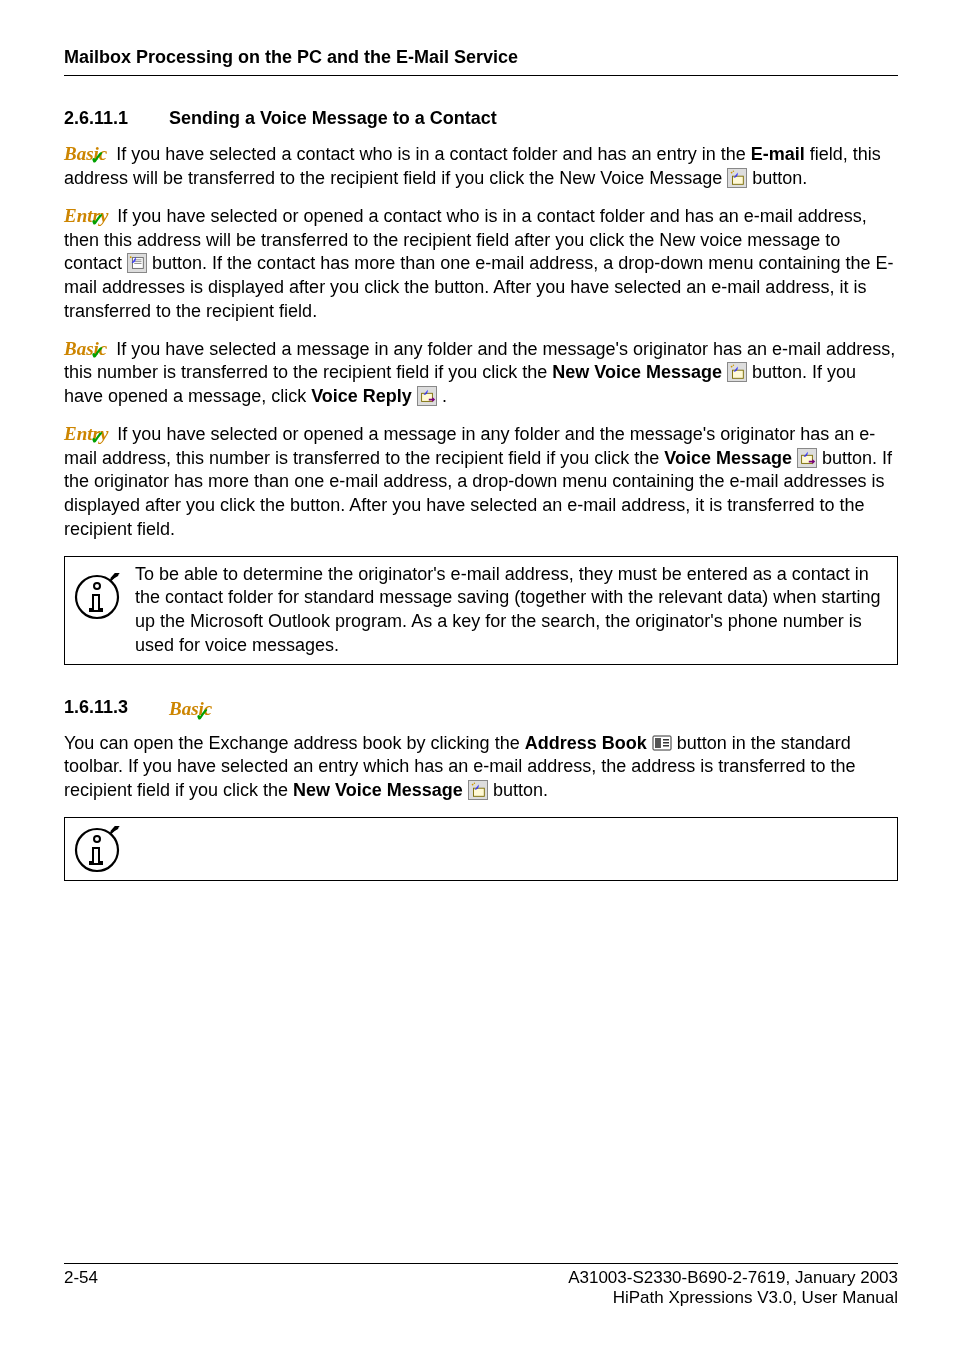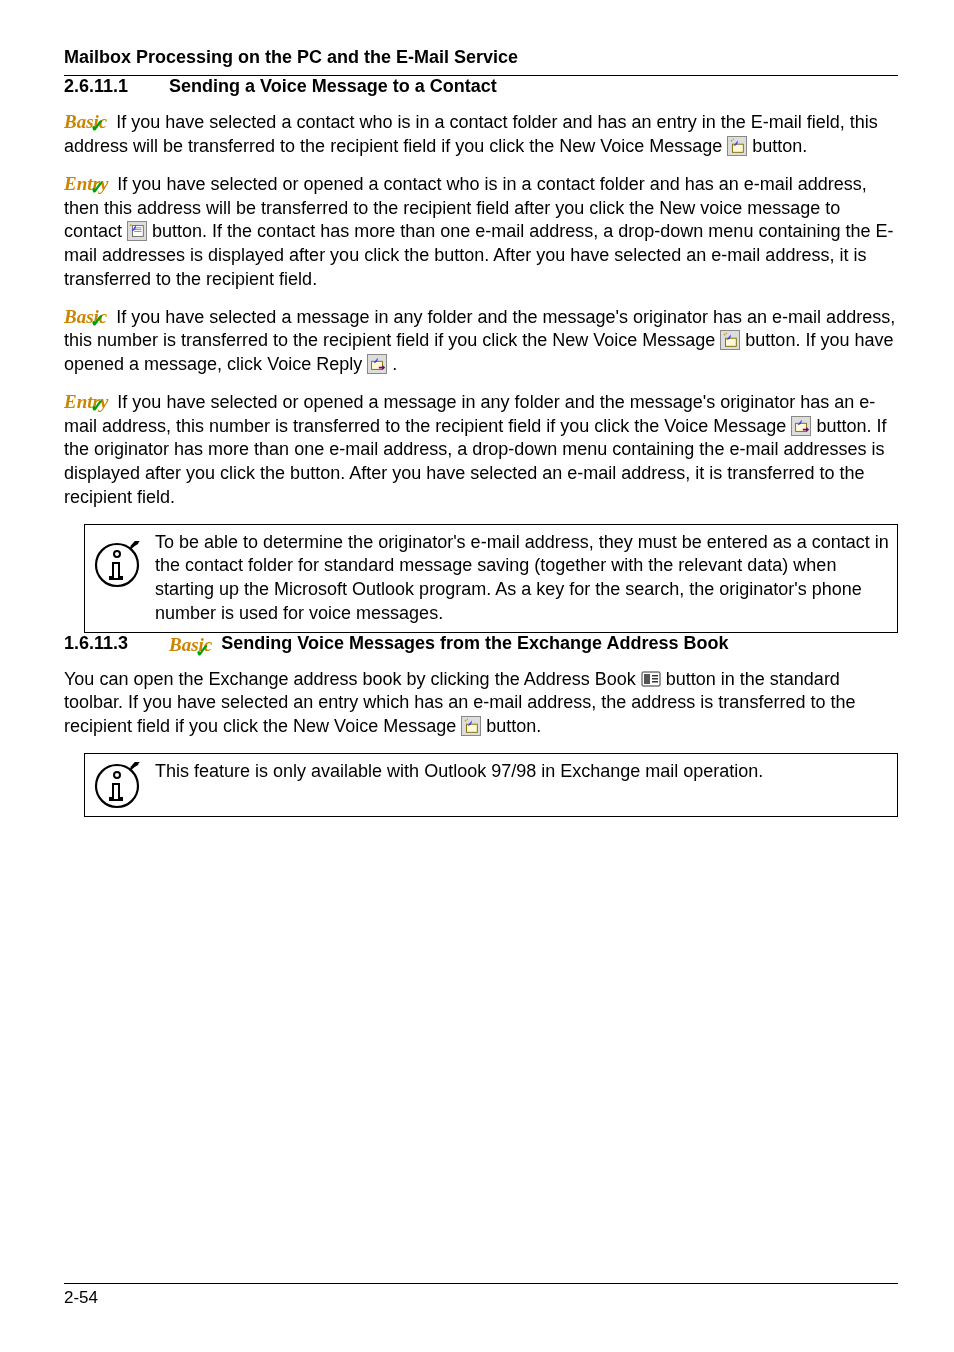--- a/index.html
+++ b/index.html
@@ -27,32 +27,33 @@
     margin-top: 2px;
   }
   .rule {
     border: none;
     border-top: 1px solid #000;
     margin: 6px 0 0 0;
   }
   .section-heading {
     font-weight: bold;
     font-size: 18px;
+    margin-top: 32px;
     margin-bottom: 12px;
   }
   .section-heading .num {
     display: inline-block;
     min-width: 100px;
   }
   .para {
     font-size: 18px;
     line-height: 1.32;
     margin: 0 0 12px 0;
   }
-  .bold { font-weight: normal; }
+  .bold { font-weight: bold; }
 
   
   .scriptlabel {
     display: inline-block;
     font-family: "Comic Sans MS", cursive;
     font-style: italic;
     font-weight: bold;
     color: #cd8500;
     font-size: 19px;
     position: relative;
@@ -100,21 +101,20 @@
   .abicon svg { width: 100%; height: 100%; display: block; }
 
   
   .notebox {
     border: 1px solid #000;
     padding: 6px 8px 6px 8px;
     margin-top: 14px;
     display: flex;
     align-items: flex-start;
     gap: 14px;
-    margin-left: 20px;
   }
   .notebox .note-icon {
     flex: 0 0 auto;
     width: 48px;
     margin-top: 2px;
   }
   .notebox .note-icon svg { width: 48px; height: 48px; display: block; }
   .notebox .note-text {
     font-size: 18px;
     line-height: 1.32;
@@ -219,40 +219,43 @@
     <div class="note-icon">
       <svg viewBox="0 0 48 48">
           <use href="#info-icon"></use>
         </svg>
     </div>
     <div class="note-text">To be able to determine the originator's e-mail address, they must be entered as a contact in the contact folder for standard message saving (together with the relevant data) when starting up the Microsoft Outlook program. As a key for the search, the originator's phone number is used for voice messages.</div>
   </div>
 
   <div class="section-heading">
     <span class="num">1.6.11.3</span>
-    <span class="scriptlabel in-heading"><span>Basic</span><span class="check">✓</span></span><span> Sending Voice Messages from the Exchange Address Book</span>
+    <span class="scriptlabel in-heading"><span>Basic</span><span class="check">✓</span></span>
   </div>
 
   <p class="para">
     <span>You can open the Exchange address book by clicking the </span><span class="bold">Address Book</span><span> </span><span class="abicon"><svg viewBox="0 0 20 16">
           <use href="#address-book"></use>
         </svg></span><span> button in the standard toolbar. If you have selected an entry which has an e-mail address, the address is transferred to the recipient field if you click the </span><span class="bold">New Voice Message</span><span> </span><span class="iconbox"><svg viewBox="0 0 20 20">
           <use href="#voice-msg-new"></use>
         </svg></span><span> button.</span>
   </p>
 
   <div class="notebox">
     <div class="note-icon">
       <svg viewBox="0 0 48 48">
           <use href="#info-icon"></use>
         </svg>
     </div>
-    <div class="note-text">This feature is only available with Outlook 97/98 in Exchange mail operation.</div>
   </div>
 
 </div>
 
 <div class="footer">
   <hr class="rule">
   <div class="footer-row">
     <div class="footer-left">2-54</div>
+    <div class="footer-right">
+      <div>A31003-S2330-B690-2-7619, January 2003</div>
+      <div>HiPath Xpressions V3.0, User Manual</div>
+    </div>
   </div>
 </div>
 
 </body></html>

